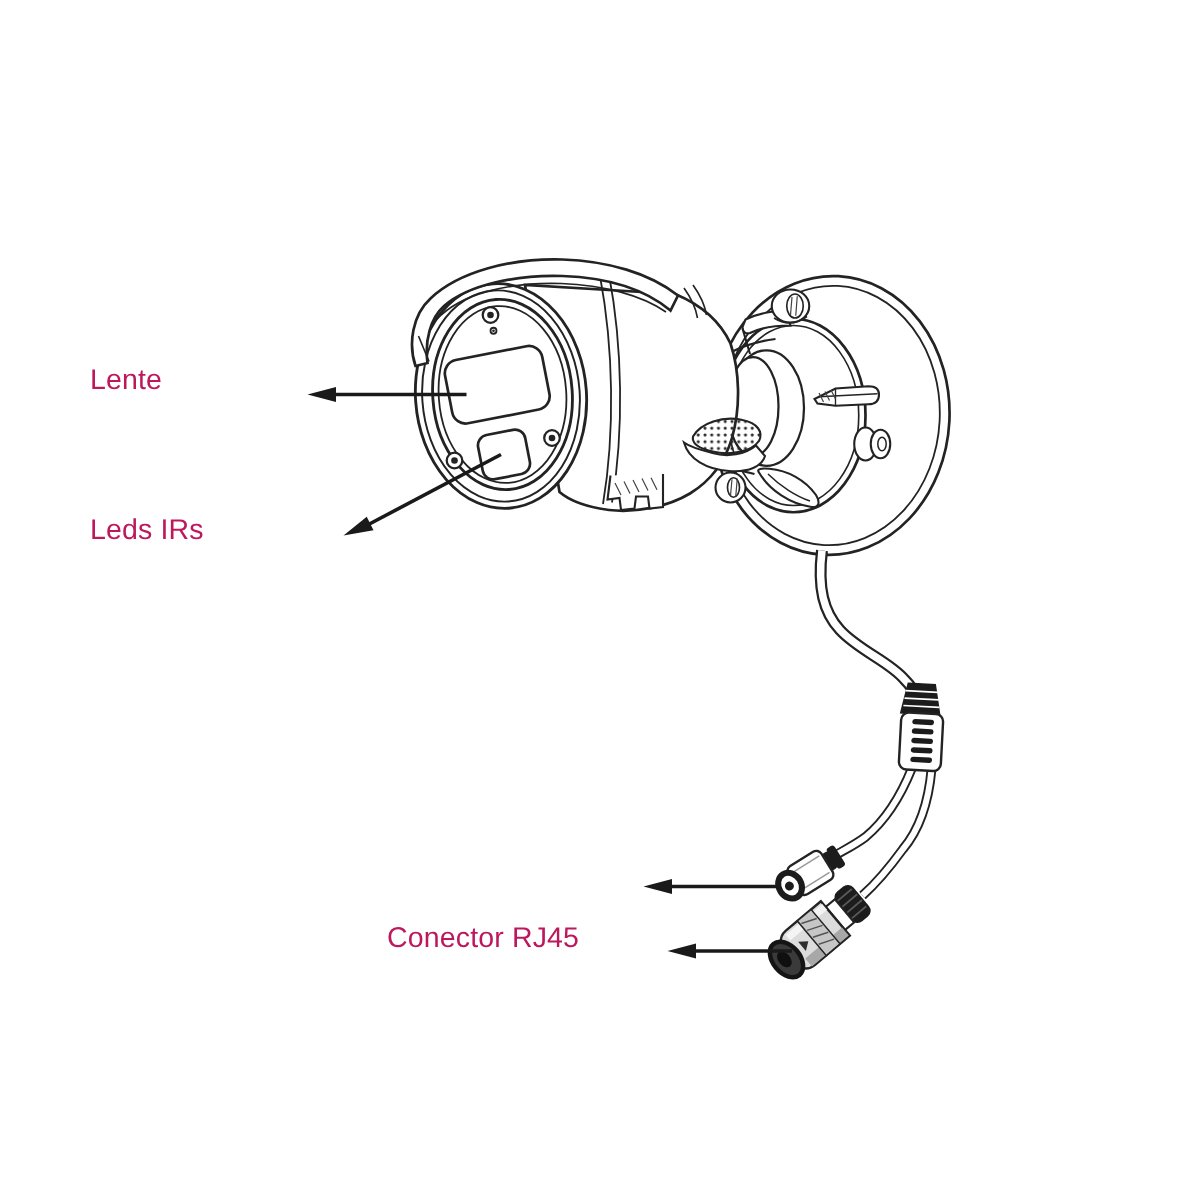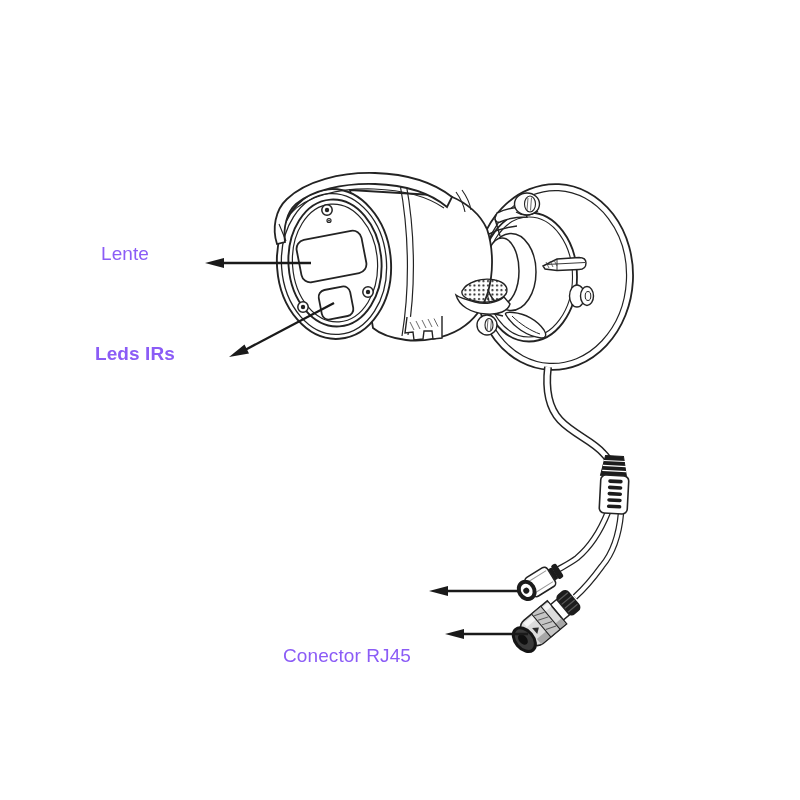--- a/index.html
+++ b/index.html
@@ -1,20 +1,20 @@
 <!DOCTYPE html>
 <html><head>
 <meta charset="utf-8">
 <style>
   html,body{margin:0;padding:0;background:#fff;}
   #stage{position:relative;width:800px;height:800px;background:#fff;overflow:hidden;
          font-family:"Liberation Sans",sans-serif;}
   #artwork{position:absolute;left:0;top:0;}
-  .part-label{position:absolute;color:#8b5cf6;font-size:19px;line-height:24px;
-              text-align:center;white-space:nowrap;letter-spacing:0.1px;}
+  .part-label{position:absolute;color:#be185d;font-size:19px;line-height:24px;
+              text-align:left;white-space:nowrap;letter-spacing:0.1px;}
 </style>
 </head>
 <body>
 
 <div id="stage">
 
   <svg id="artwork" width="800" height="800" viewBox="0 0 800 800">
     <defs>
       <pattern id="stip" width="4.5" height="4.5" patternUnits="userSpaceOnUse">
         <circle cx="2" cy="2" r="1.05" fill="#2a2a2a"></circle>
@@ -181,18 +181,18 @@
       <polygon points="429,591 448,586 448,596" stroke="none"></polygon>
     </g>
     <g stroke="#1a1a1a" fill="#1a1a1a">
       <line x1="462" y1="634" x2="528" y2="634" stroke-width="2.4"></line>
       <polygon points="445,634 464,629 464,639" stroke="none"></polygon>
     </g>
   </svg>
 
   <div class="part-label" style="left:60px;top:242px;width:130px;">Lente</div>
 
-  <div class="part-label" style="left:60px;top:342px;width:150px;font-weight:bold;">Leds IRs</div>
+  <div class="part-label" style="left:60px;top:342px;width:150px;">Leds IRs</div>
 
 
-  <div class="part-label" style="left:258px;top:644px;width:178px;">Conector RJ45</div>
+  <div class="part-label" style="left:258px;top:614px;width:178px;">Conector RJ45</div>
 
 </div>
 
 </body></html>

